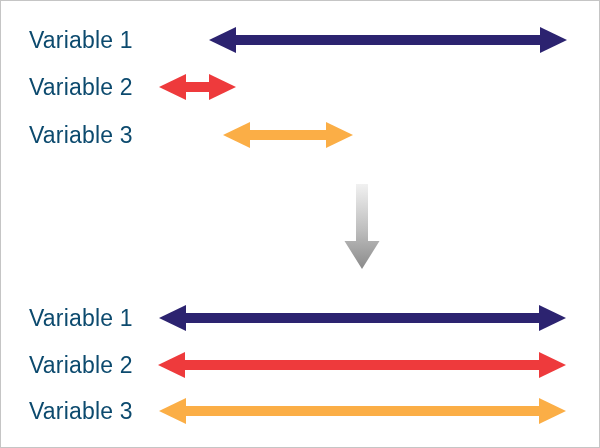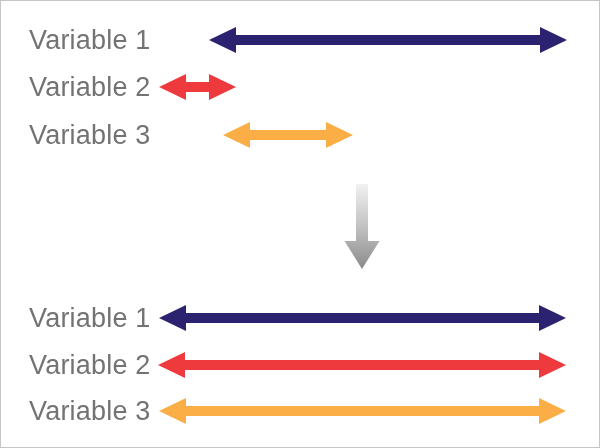--- a/index.html
+++ b/index.html
@@ -17,24 +17,24 @@
     position: absolute;
     left: 0; top: 0;
     width: 600px; height: 448px;
     display: block;
   }
   .var-label {
     position: absolute;
     left: 28px;
     height: 30px;
     line-height: 30px;
-    font-size: 27px;
+    font-size: 23px;
     font-weight: 400;
     letter-spacing: 0.2px;
-    color: #737373;
+    color: #0c4a6e;
     white-space: nowrap;
   }
 </style>
 </head>
 <body>
 
 <div class="frame">
 
   <svg class="arrows-svg" id="arrows-canvas" viewBox="0 0 600 448" xmlns="http://www.w3.org/2000/svg">
     <defs>

